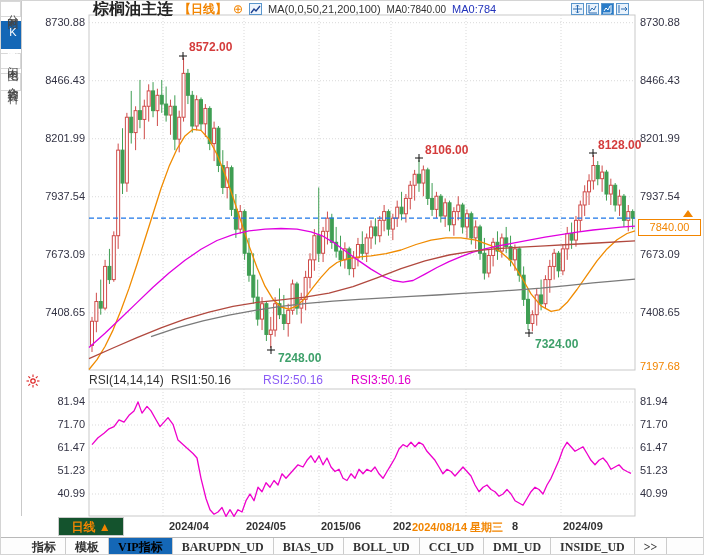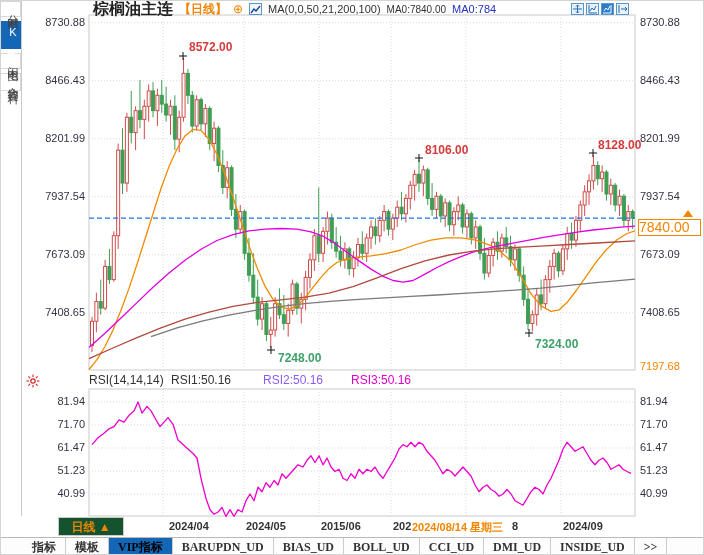--- a/index.html
+++ b/index.html
@@ -25,21 +25,21 @@
   .tools{position:absolute;left:570px;top:2px;display:flex;gap:2px}
   .tool{width:13px;height:12px;border:1px solid #5a96cc;background:#e8f2fc;display:flex;align-items:center;justify-content:center;cursor:pointer}
   .tool.active{background:#2a7cc8}
   
   .ylab{position:absolute;width:60px;font-size:11px;color:#333344}
   .ylab.l{left:24px;text-align:right}
   .ylab.r{left:639px;text-align:left}
   .ylab.orange{color:#f28500}
   
   .pricebox{position:absolute;left:637px;top:218px;width:63px;height:17px;border:1px solid #f28500;color:#f28500;
-    font-size:14px;line-height:15px;background:#fff}
+    font-size:11px;text-align:center;line-height:15px;background:#fff}
   .price-arrow{position:absolute;left:682px;top:209px;width:0;height:0;
     border-left:5px solid transparent;border-right:5px solid transparent;border-bottom:7px solid #f28500}
   
   .rsihdr{position:absolute;left:0;top:372px;width:704px;height:15px;font-size:12px}
   .rsihdr span{position:absolute;white-space:nowrap}
   .rsi-f{left:88px;color:#333}
   .rsi-1{left:170px;color:#333}
   .rsi-2{left:262px;color:#8b5cf6}
   .rsi-3{left:350px;color:#e000cc}
   

